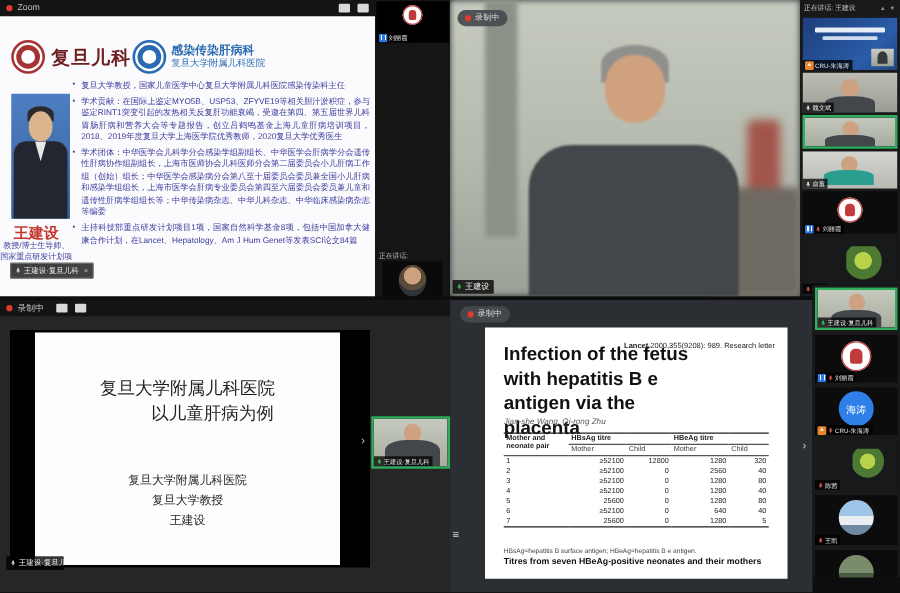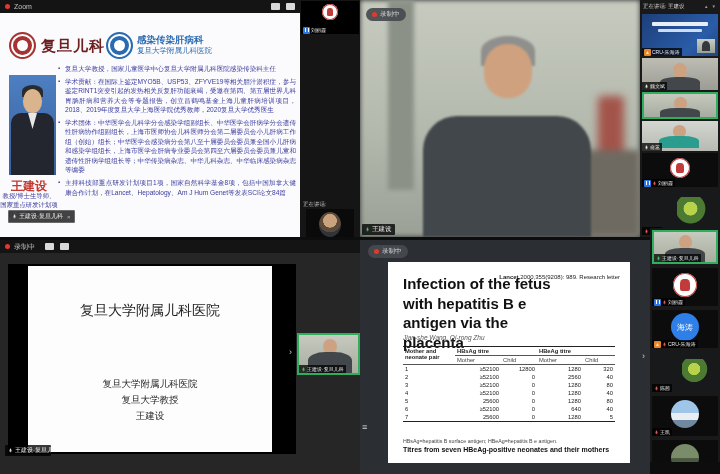--- a/index.html
+++ b/index.html
@@ -334,20 +334,21 @@
   <div id="panel-slide1" class="abs">
     <div class="titlebar">
       <div class="rec-dot"></div>
       <div class="tb-label">录制中</div>
       <div class="tb-btn" style="margin-left:6px"></div>
       <div class="tb-btn"></div>
     </div>
     <div id="s1-letterbox">
       <div id="s1-slide">
         <div id="s1-title1">复旦大学附属儿科医院</div>
+        <div id="s1-title2">以儿童肝病为例</div>
         <div class="s1-sub" style="top:112px;">复旦大学附属儿科医院</div>
         <div class="s1-sub" style="top:128px;">复旦大学教授</div>
         <div class="s1-sub" style="top:144px;">王建设</div>
       </div>
     </div>
     <div id="s1-tag" class="nametag" style="max-width:46px; overflow:hidden;">
       <svg class="ic ic-mic">
           <use href="#ic-mic"></use>
         </svg>
       <span>王建设·复旦儿科</span>

